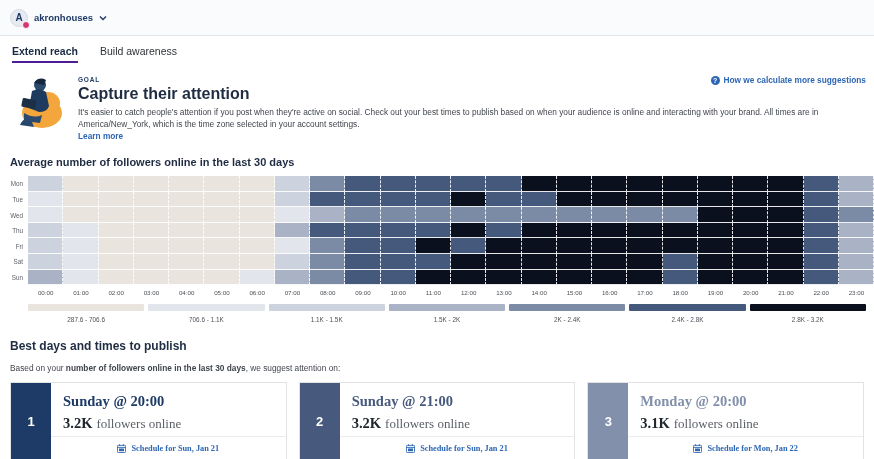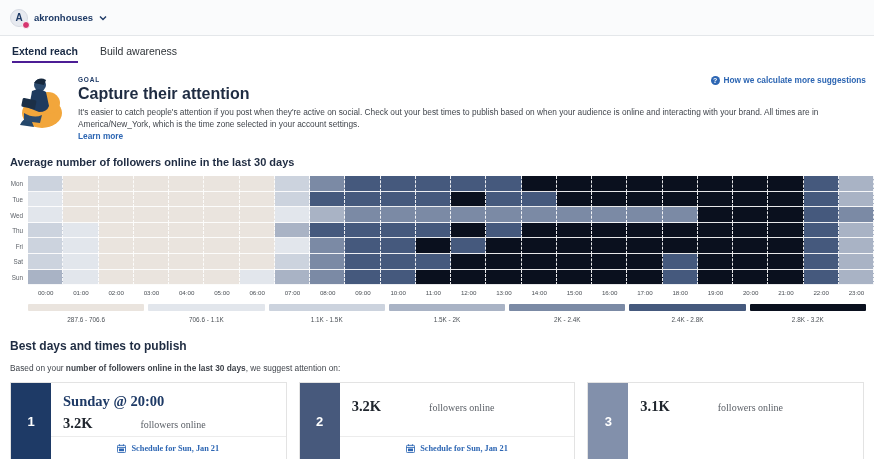--- a/index.html
+++ b/index.html
@@ -60,21 +60,21 @@
   .best-sub { font-size:8.3px; color:#40454c; padding:0 10px; margin-top:10px; }
   .cards { display:flex; gap:12px; padding:0 10px; margin-top:9px; }
   .card { flex:1; display:flex; border:1px solid #e3e3e3; background:#fff; height:79px; }
   .card-rank { flex:0 0 40px; color:#fff; font-size:13px; font-weight:bold;
     display:flex; align-items:center; justify-content:center; }
   .card-body { flex:1; display:flex; flex-direction:column;font-family:Liberation Serif, serif; }
   .card-main { flex:1; padding:10px 12px 0 12px; }
   .card-title { font-size:14.5px; font-weight:bold; }
   .card-value-row { margin-top:5px; display:flex; align-items:baseline; gap:4px; }
   .card-value { font-size:14.5px; font-weight:bold; color:#20262e; }
-  .card-value-suffix { font-size:10px; color:#5a5f66;margin-left:44px; }
+  .card-value-suffix { font-size:13px; color:#5a5f66; }
   .card-footer { border-top:1px solid #ececec; height:24px; display:flex;
     align-items:center; justify-content:center; gap:5px; font-size:8.3px;
     font-weight:bold; color:#2d66b3; cursor:pointer; }
 </style>
 </head>
 <body>
 
 <div class="topbar">
   <div class="account">
     <span class="avatar">
@@ -409,20 +409,21 @@
             <rect x="2.2" y="5" width="5.6" height="3" fill="#2d66b3"></rect>
           </svg>
         <span>Schedule for Sun, Jan 21</span>
       </div>
     </div>
   </div>
   <div class="card">
     <div class="card-rank" style="background: rgb(71, 89, 124);">2</div>
     <div class="card-body">
       <div class="card-main">
+        <div class="card-title" style="color: rgb(71, 89, 124);">Sunday @ 21:00</div>
         <div class="card-value-row">
           <span class="card-value">3.2K</span>
           <span class="card-value-suffix">followers online</span>
         </div>
       </div>
       <div class="card-footer">
         <svg width="9" height="9" viewBox="0 0 10 10">
             <rect x="0.5" y="1.5" width="9" height="8" rx="1" fill="none" stroke="#2d66b3"></rect>
             <line x1="0.5" y1="3.8" x2="9.5" y2="3.8" stroke="#2d66b3"></line>
             <line x1="2.8" y1="0.3" x2="2.8" y2="2.2" stroke="#2d66b3"></line>
@@ -430,20 +431,31 @@
             <rect x="2.2" y="5" width="5.6" height="3" fill="#2d66b3"></rect>
           </svg>
         <span>Schedule for Sun, Jan 21</span>
       </div>
     </div>
   </div>
   <div class="card">
     <div class="card-rank" style="background: rgb(130, 144, 171);">3</div>
     <div class="card-body">
       <div class="card-main">
+        <div class="card-title" style="color: rgb(130, 144, 171);">Monday @ 20:00</div>
         <div class="card-value-row">
           <span class="card-value">3.1K</span>
           <span class="card-value-suffix">followers online</span>
         </div>
       </div>
+      <div class="card-footer">
+        <svg width="9" height="9" viewBox="0 0 10 10">
+            <rect x="0.5" y="1.5" width="9" height="8" rx="1" fill="none" stroke="#2d66b3"></rect>
+            <line x1="0.5" y1="3.8" x2="9.5" y2="3.8" stroke="#2d66b3"></line>
+            <line x1="2.8" y1="0.3" x2="2.8" y2="2.2" stroke="#2d66b3"></line>
+            <line x1="7.2" y1="0.3" x2="7.2" y2="2.2" stroke="#2d66b3"></line>
+            <rect x="2.2" y="5" width="5.6" height="3" fill="#2d66b3"></rect>
+          </svg>
+        <span>Schedule for Mon, Jan 22</span>
+      </div>
     </div>
   </div>
 </div>
 
 </body></html>

